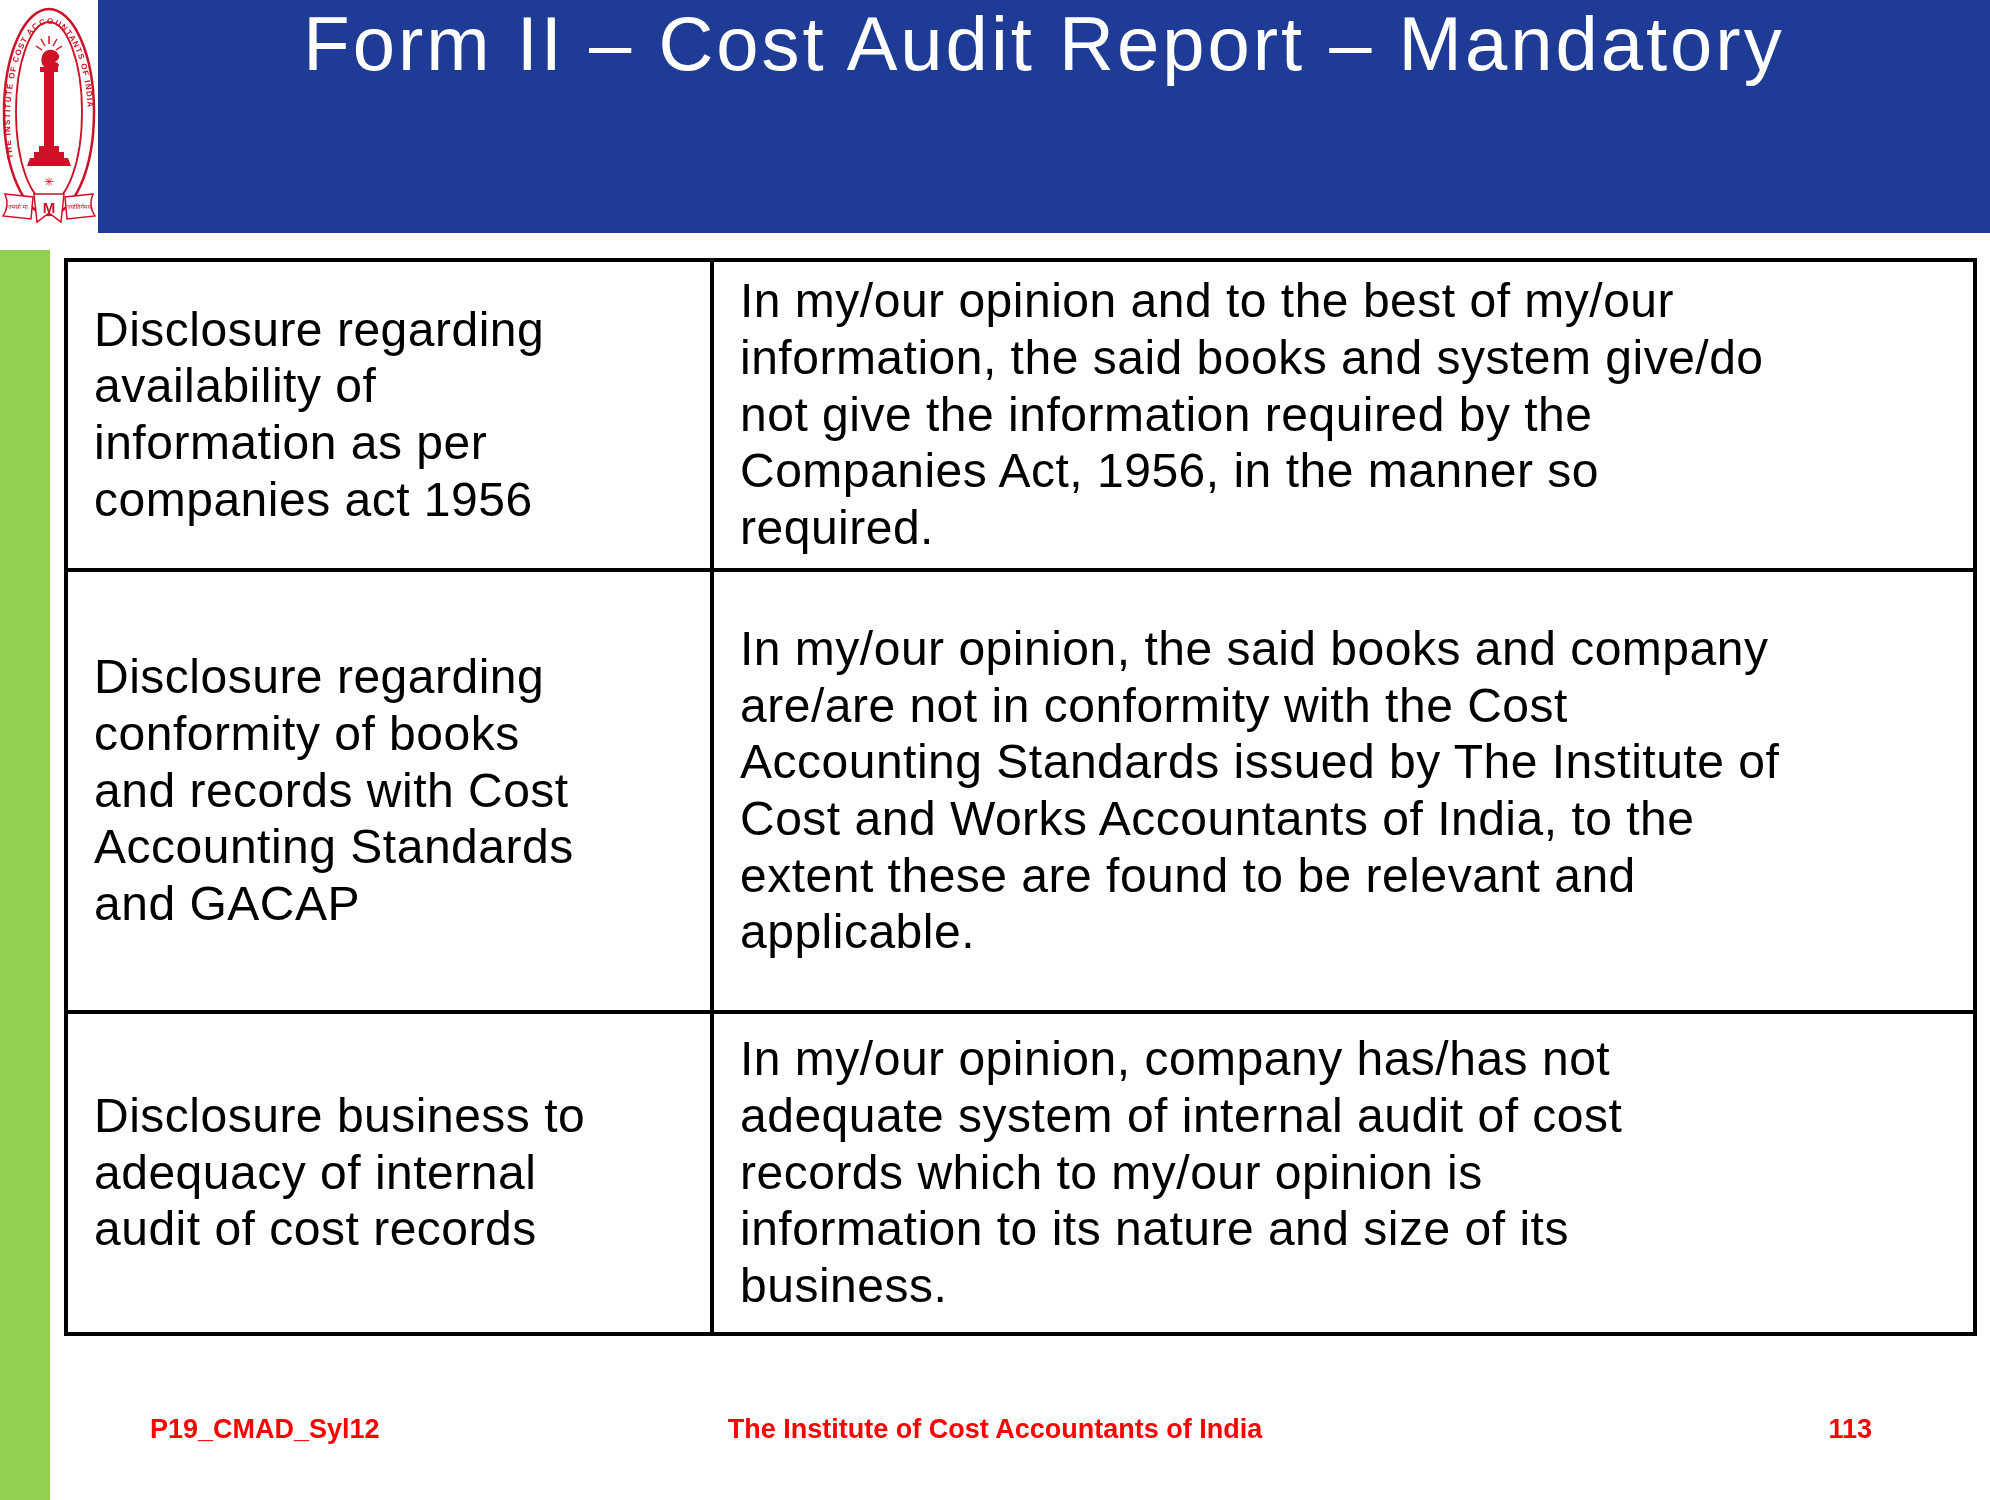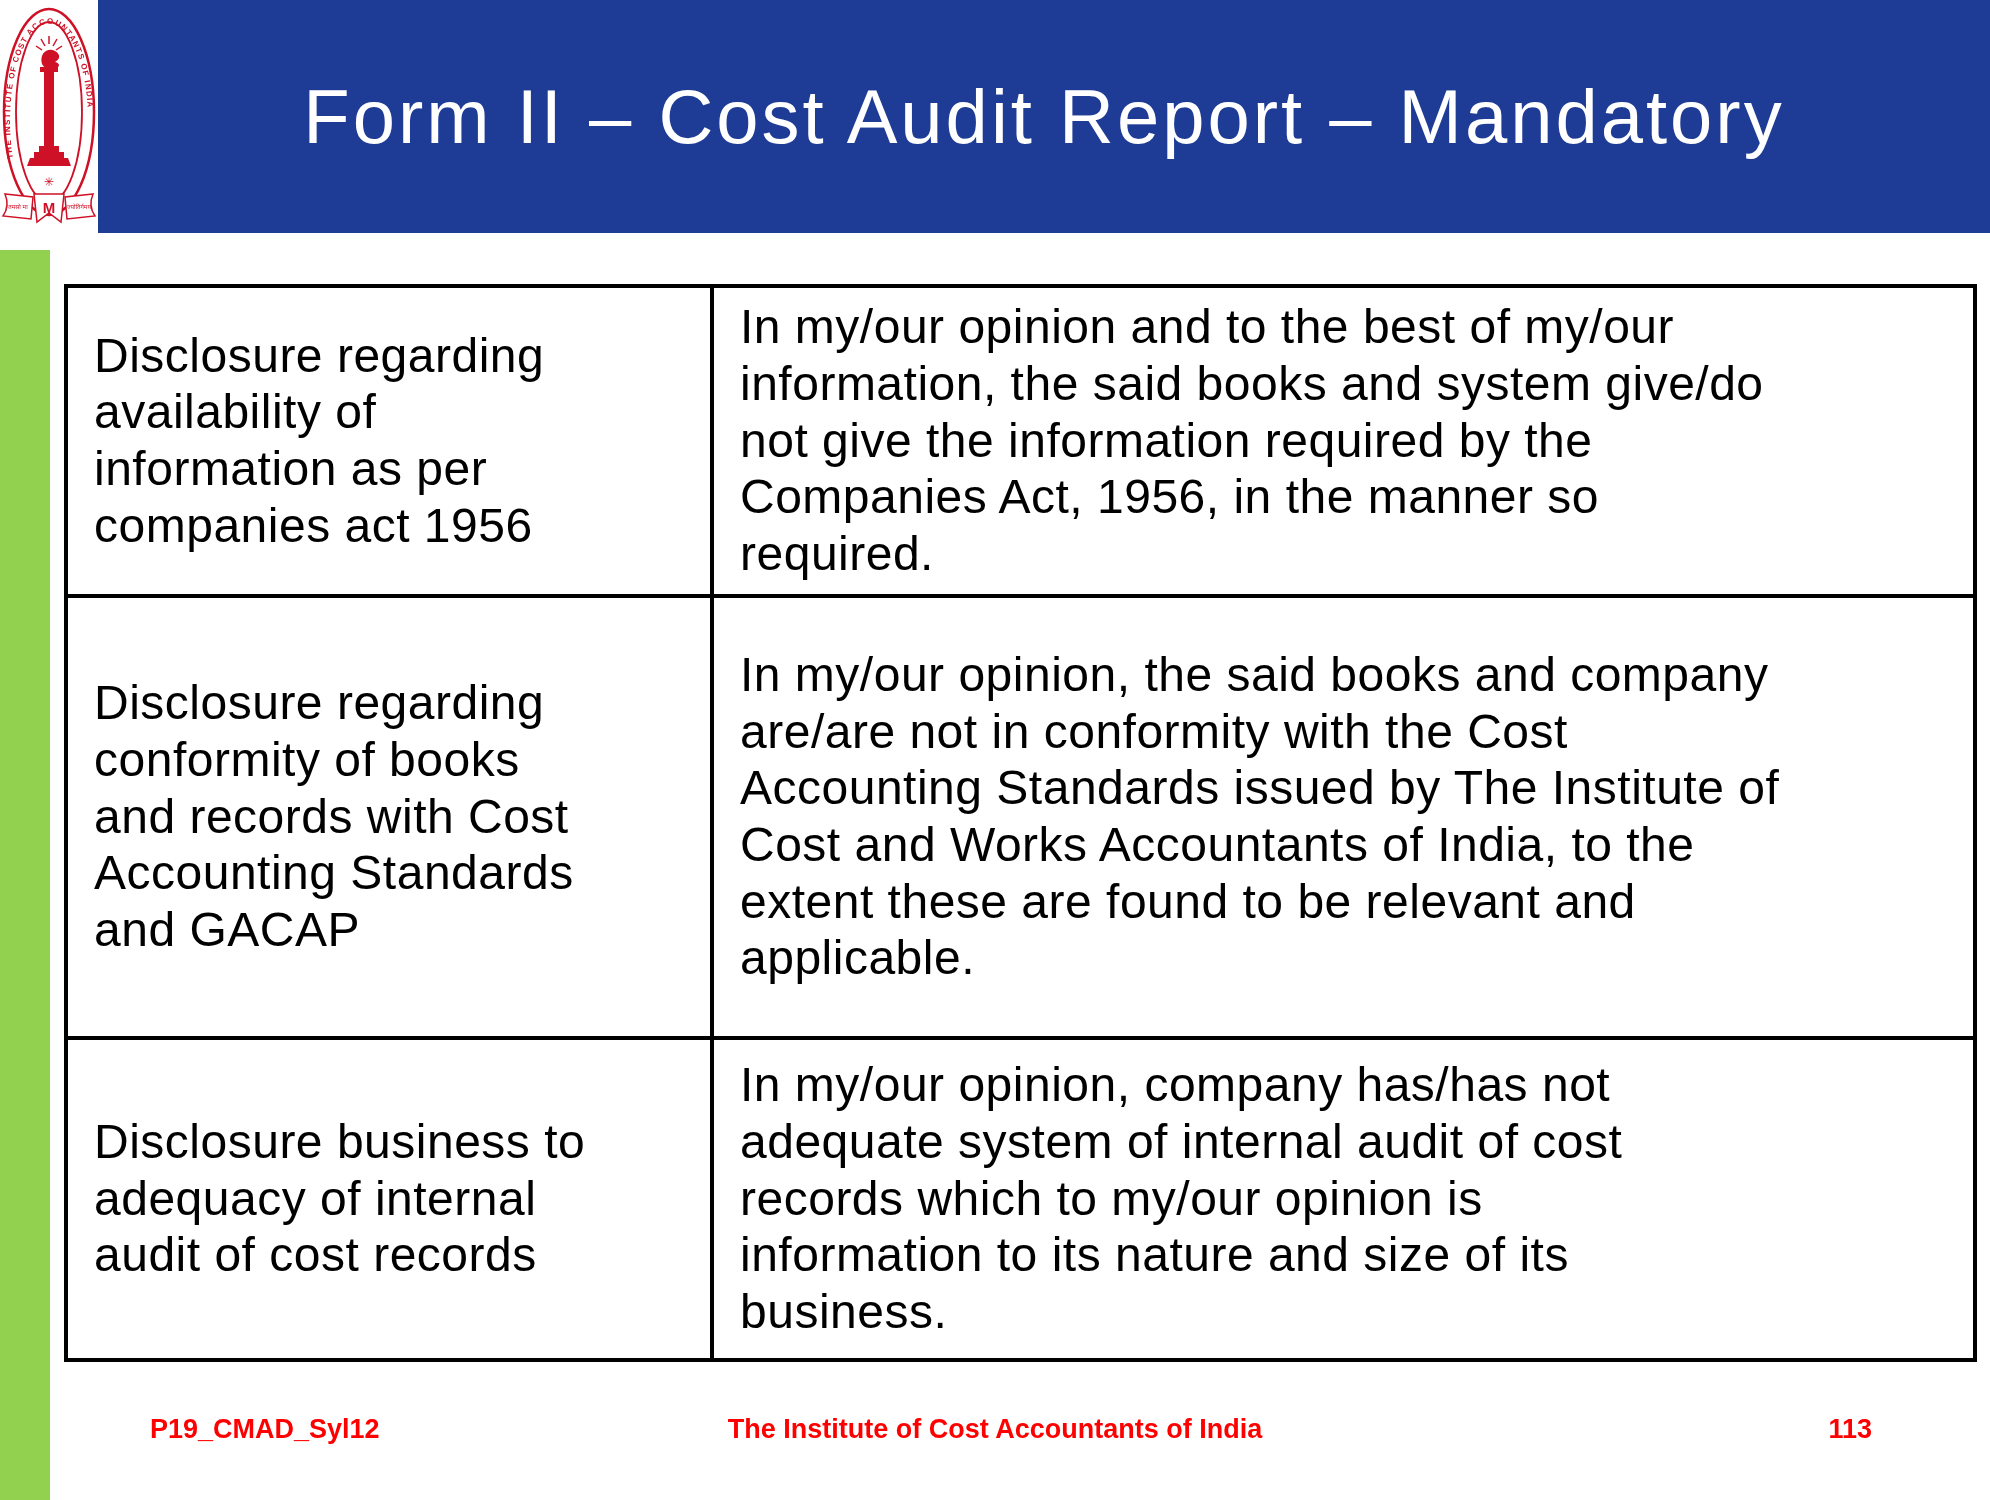--- a/index.html
+++ b/index.html
@@ -8,21 +8,21 @@
     width:1990px;height:1500px;
     background:#ffffff;
     overflow:hidden;
     font-family:"Liberation Sans", sans-serif;
   }
   
   .header-banner{
     position:absolute;left:98px;top:0;
     width:1892px;height:233px;
     background:#1E3C96;
-    display:flex;align-items:center;justify-content:center;
+    display:flex;justify-content:center;
   }
   .slide-title{
     color:#ffffff;
     font-size:76px;
     font-weight:400;
     letter-spacing:3px;
     white-space:nowrap;
   }
   
   .logo-box{
@@ -31,21 +31,21 @@
     background:#ffffff;
   }
   
   .green-stripe{
     position:absolute;left:0;top:250px;
     width:50px;height:1250px;
     background:#92D050;
   }
   
   .content-table{
-    position:absolute;left:64px;top:284px;
+    position:absolute;left:64px;top:258px;
     width:1909px;
     border-collapse:collapse;
     table-layout:fixed;
     padding-left:20px;
   }
   .content-table td{
     border:4px solid #000000;
     vertical-align:middle;
     font-size:48px;
     line-height:1.18;

